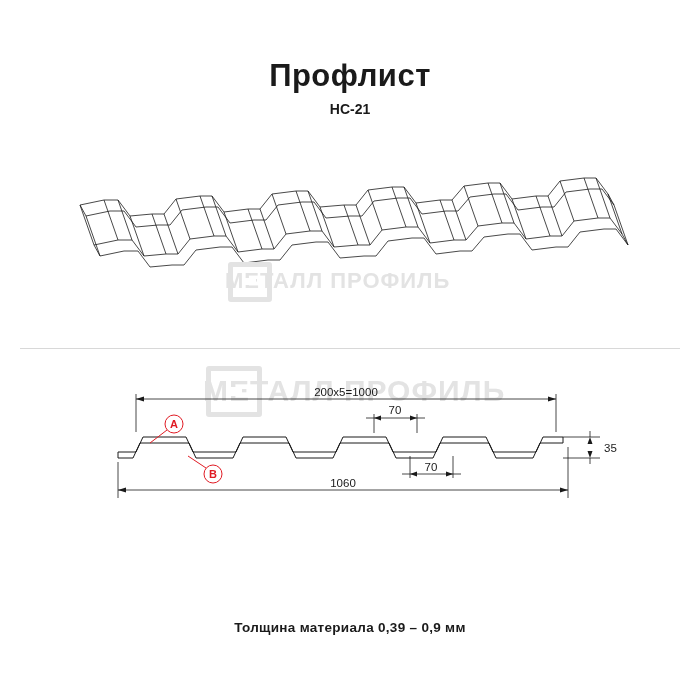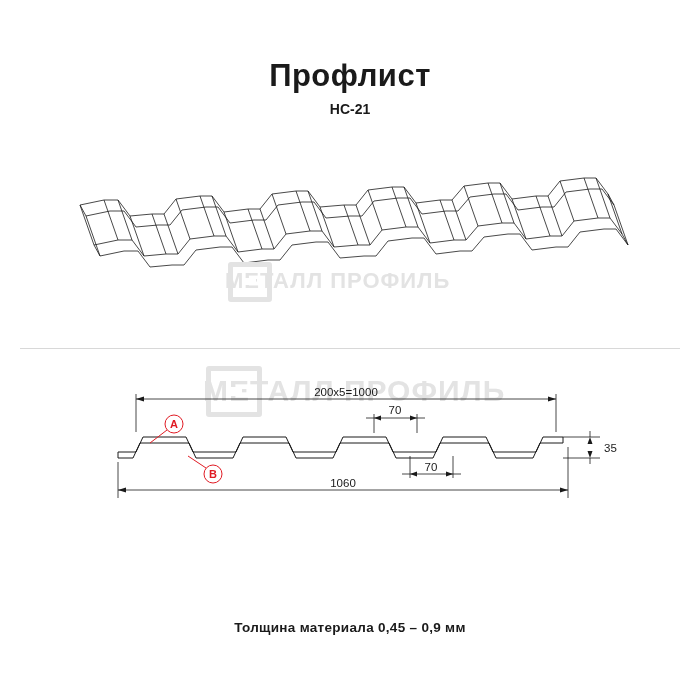--- a/index.html
+++ b/index.html
@@ -259,15 +259,15 @@
     </g>
     <text class="cal-txt" x="174" y="428" text-anchor="middle">A</text>
 
     <g class="ln-red">
       <circle cx="213" cy="474" r="9"></circle>
       <path d="M206 468 L188 456"></path>
     </g>
     <text class="cal-txt" x="213" y="478" text-anchor="middle">B</text>
   </svg>
 
-  <div class="footnote">Толщина материала 0,45 – 0,9 мм</div>
+  <div class="footnote">Толщина материала 0,39 – 0,9 мм</div>
 
 </div>
 
 </body></html>

